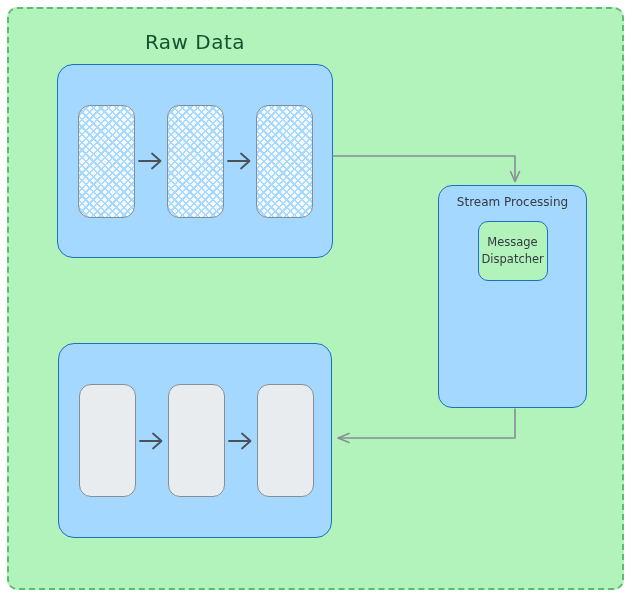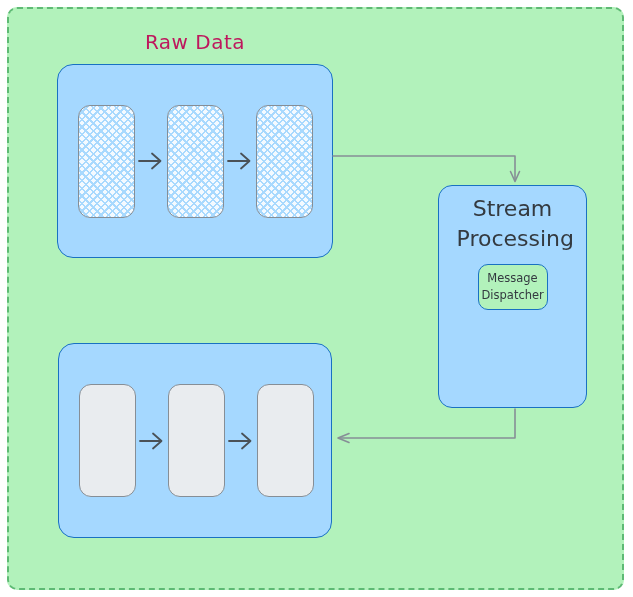--- a/index.html
+++ b/index.html
@@ -24,21 +24,21 @@
     box-sizing: border-box;
     background: #b2f2bb;
     border: 2px dashed #5eba74;
     border-radius: 10px;
   }
   .group-label {
     position: absolute;
     text-align: center;
     font-size: 20px;
     letter-spacing: 0.5px;
-    color: #be185d;
+    color: #14532d;
   }
   #raw-label    { left: 57px; top: 30px; width: 276px; }
   #curated-label{ left: 58px; top: 309px; width: 274px; }
 
   .container {
     position: absolute;
     box-sizing: border-box;
     background: #a5d8ff;
     border: 1.5px solid #1971c2;
     border-radius: 16px;
@@ -84,37 +84,37 @@
     background: #a5d8ff;
     border: 1.5px solid #1971c2;
     border-radius: 14px;
     display: flex;
     flex-direction: column;
     align-items: center;
   }
   .stream-title {
     margin-top: 8px;
     width: 112px;
-    font-size: 22px;
+    font-size: 12px;
     line-height: 1.35;
     text-align: center;
     color: #343a40;
   }
   .stream-buttons {
     margin-top: 11px;
     display: flex;
     flex-direction: column;
     align-items: center;
     gap: 9px;
   }
   .stream-btn {
     box-sizing: border-box;
     min-width: 64px;
     max-width: 70px;
-    padding: 5px 3px;
+    padding: 12px 3px;
     background: #b2f2bb;
     border: 1.5px solid #1971c2;
     border-radius: 10px;
     font-size: 11.5px;
     line-height: 1.45;
     color: #343a40;
     text-align: center;
     cursor: pointer;
   }
   .connectors {

